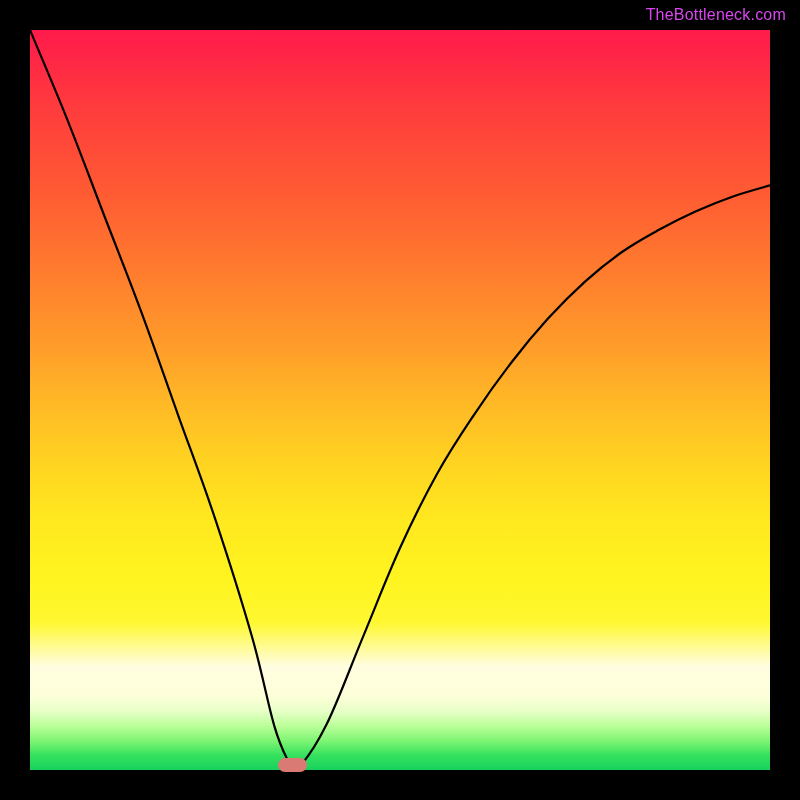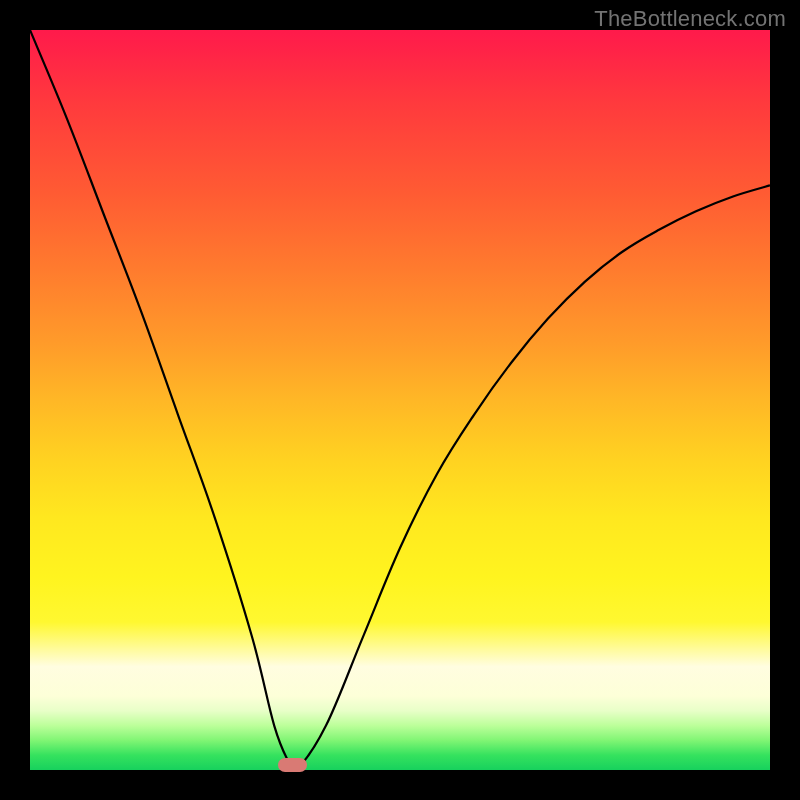--- a/index.html
+++ b/index.html
@@ -56,22 +56,22 @@
   }
   .marker {
     position: absolute;
     background: #d97a74;
     border-radius: 8px;
   }
   .watermark {
     position: absolute;
     top: 6px;
     right: 14px;
-    color: #737373;
-    font-size: 22px;
+    color: #d946ef;
+    font-size: 16px;
     font-weight: 500;
     letter-spacing: 0.2px;
     user-select: none;
   }
 </style>
 </head>
 <body>
 
 <div class="frame">
   <div class="plot">

